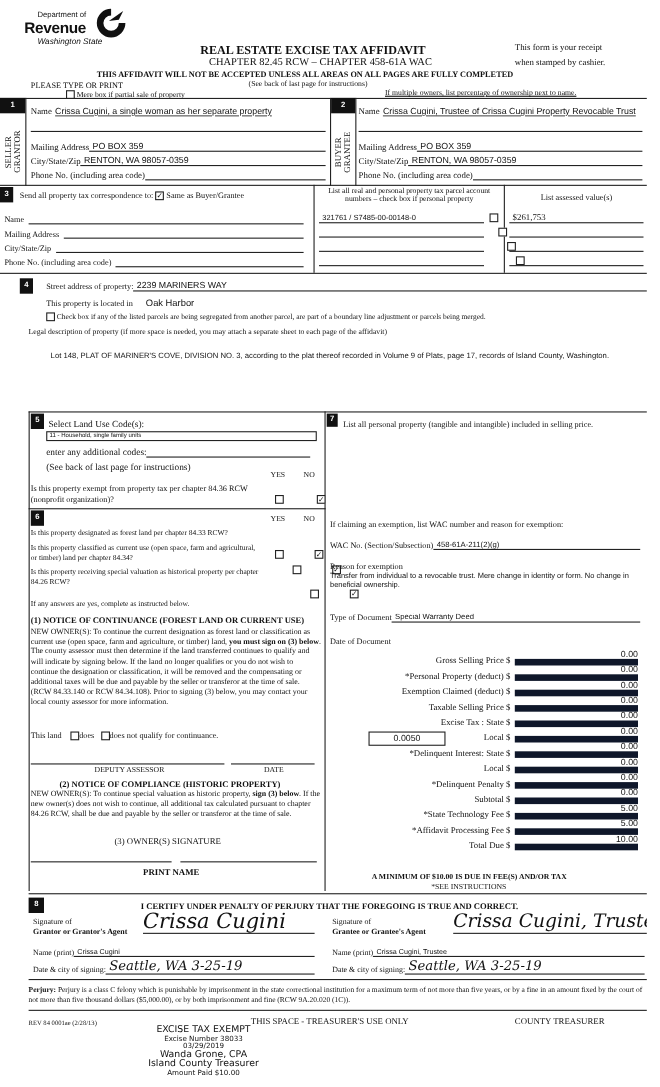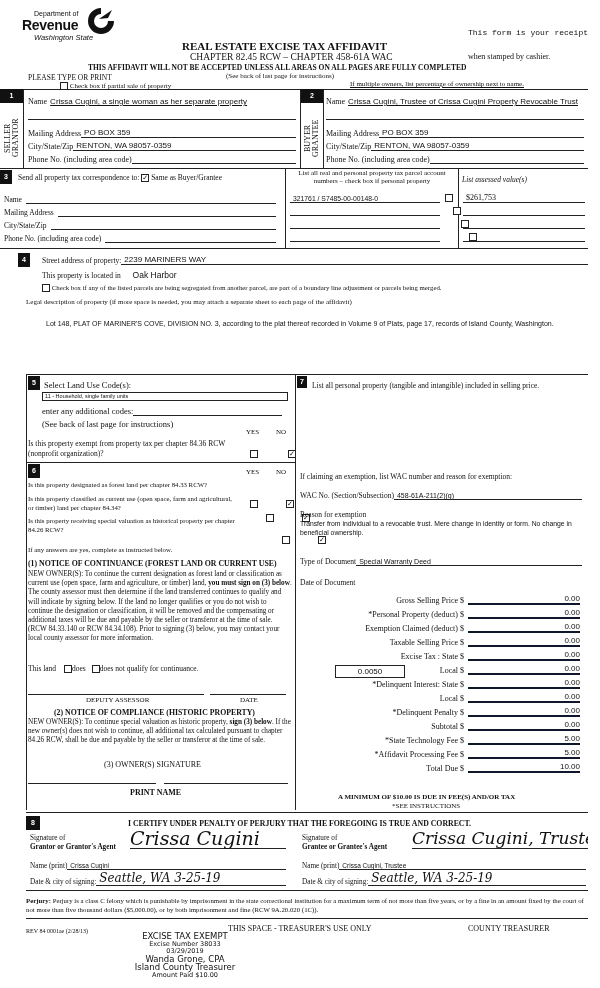--- a/index.html
+++ b/index.html
@@ -13,21 +13,21 @@
 .hline{position:absolute;height:1px;background:#222;}
 .vline{position:absolute;width:1px;background:#222;}
 .vert{position:absolute;writing-mode:vertical-rl;transform:rotate(180deg);font-size:8px;text-align:center;}
 .hand{font-family:"DejaVu Serif",serif;font-style:italic;}
 .row{position:absolute;display:flex;align-items:flex-end;}
 .lbl{white-space:nowrap;}
 .val{flex:1;border-bottom:1px solid #222;font-family:"Liberation Sans",sans-serif;font-size:8px;padding-left:3px;white-space:nowrap;overflow:hidden;}
 .fee-row{position:absolute;left:300px;width:280px;height:12px;display:flex;align-items:flex-end;font-size:8px;}
 .fee-label{width:160px;text-align:right;padding-right:2px;white-space:nowrap;}
 .fee-dollar{width:8px;}
-.fee-val{flex:1;border-bottom:2px solid #0f172a;text-align:right;font-family:"Liberation Sans",sans-serif;font-size:8px;}
+.fee-val{flex:1;border-bottom:6px solid #0f172a;text-align:right;font-family:"Liberation Sans",sans-serif;font-size:8px;}
 </style>
 </head>
 <body>
 
 
 
 
 <div class="abs" style="left:22px;top:4px;width:110px;height:42px;">
   <div class="abs sans" style="left:12px;top:6px;font-size:7px;">Department of</div>
   <div class="abs sans" style="left:0;top:13px;font-size:14px;font-weight:bold;letter-spacing:-0.3px;">Revenue</div>
@@ -35,25 +35,25 @@
   <svg class="abs" style="left:64px;top:2px;" width="30" height="30" viewBox="0 0 30 30">
     <path d="M15 2 A13 13 0 1 0 28 15 L22 15 A7 7 0 1 1 15 8 Z" fill="#111"></path>
     <path d="M13 13 L26 4 L22 12 Z" fill="#111"></path>
   </svg>
 </div>
 <div class="abs" style="left:28px;top:73px;font-size:7.5px;">PLEASE TYPE OR PRINT</div>
 <div class="abs" style="left:182px;top:40px;font-size:11px;font-weight:bold;">REAL ESTATE EXCISE TAX AFFIDAVIT</div>
 <div class="abs" style="left:190px;top:52px;font-size:9.5px;">CHAPTER 82.45 RCW – CHAPTER 458-61A WAC</div>
 <div class="abs" style="left:88px;top:63px;font-size:7.5px;font-weight:bold;">THIS AFFIDAVIT WILL NOT BE ACCEPTED UNLESS ALL AREAS ON ALL PAGES ARE FULLY COMPLETED</div>
 <div class="abs" style="left:226px;top:72px;font-size:7px;">(See back of last page for instructions)</div>
-<div class="abs" style="left:468px;top:28px;font-size:8px;font-family:Liberation Mono, monospace;">This form is your receipt</div>
+<div class="abs" style="left:468px;top:38px;font-size:8px;">This form is your receipt</div>
 <div class="abs" style="left:468px;top:52px;font-size:8px;">when stamped by cashier.</div>
 <div class="abs" style="left:60px;top:82px;font-size:7px;">
   <span class="cb"></span>
-  <span>Check box if partial sale of property</span>
+  <span>Mere box if partial sale of property</span>
 </div>
 <div class="abs" style="left:350px;top:80px;font-size:7px;text-decoration:underline;">If multiple owners, list percentage of ownership next to name.</div>
 
 
 <div class="hline" style="left:0;top:89px;width:588px;"></div>
 <div class="vline" style="left:300px;top:89px;height:80px;"></div>
 <div class="vline" style="left:23px;top:89px;height:80px;"></div>
 <div class="vline" style="left:323px;top:89px;height:80px;"></div>
 <div class="hline" style="left:0;top:168px;width:588px;"></div>
 
@@ -121,21 +121,21 @@
 </div>
 <div class="row" style="left:4px;top:219px;width:272px;height:11px;font-size:7.5px;">
   <span class="lbl">City/State/Zip</span>
     <span class="val" style="margin-left:4px;"></span>
 </div>
 <div class="row" style="left:4px;top:232px;width:272px;height:11px;font-size:7.5px;">
   <span class="lbl">Phone No. (including area code)</span>
     <span class="val" style="margin-left:4px;"></span>
 </div>
 <div class="abs" style="left:288px;top:169px;width:168px;font-size:7px;text-align:center;line-height:8px;">List all real and personal property tax parcel account numbers – check box if personal property</div>
-<div class="abs" style="left:462px;top:175px;width:124px;font-size:7.5px;text-align:left;font-style:italic;">List assessed value(s)</div>
+<div class="abs" style="left:462px;top:175px;width:124px;font-size:7.5px;text-align:center;">List assessed value(s)</div>
 <div id="parcel-rows"><div class="row" style="left: 290px; top: 192px; width: 150px; height: 11px;">
       <span class="val" style="font-size:6.8px;">321761 / S7485-00-00148-0</span>
     </div><span class="cb abs" style="left: 445px; top: 193px;"></span><div class="row" style="left: 463px; top: 192px; width: 122px; height: 11px;">
       <span class="val" style="font-size:8px;font-family:Liberation Serif, serif;">$261,753</span>
     </div><div class="row" style="left: 290px; top: 205px; width: 150px; height: 11px;">
       <span class="val" style="font-size:6.8px;"></span>
     </div><span class="cb abs" style="left: 445px; top: 206px;"></span><div class="row" style="left: 463px; top: 205px; width: 122px; height: 11px;">
       <span class="val" style="font-size:8px;"></span>
     </div><div class="row" style="left: 290px; top: 218px; width: 150px; height: 11px;">
       <span class="val" style="font-size:6.8px;"></span>

